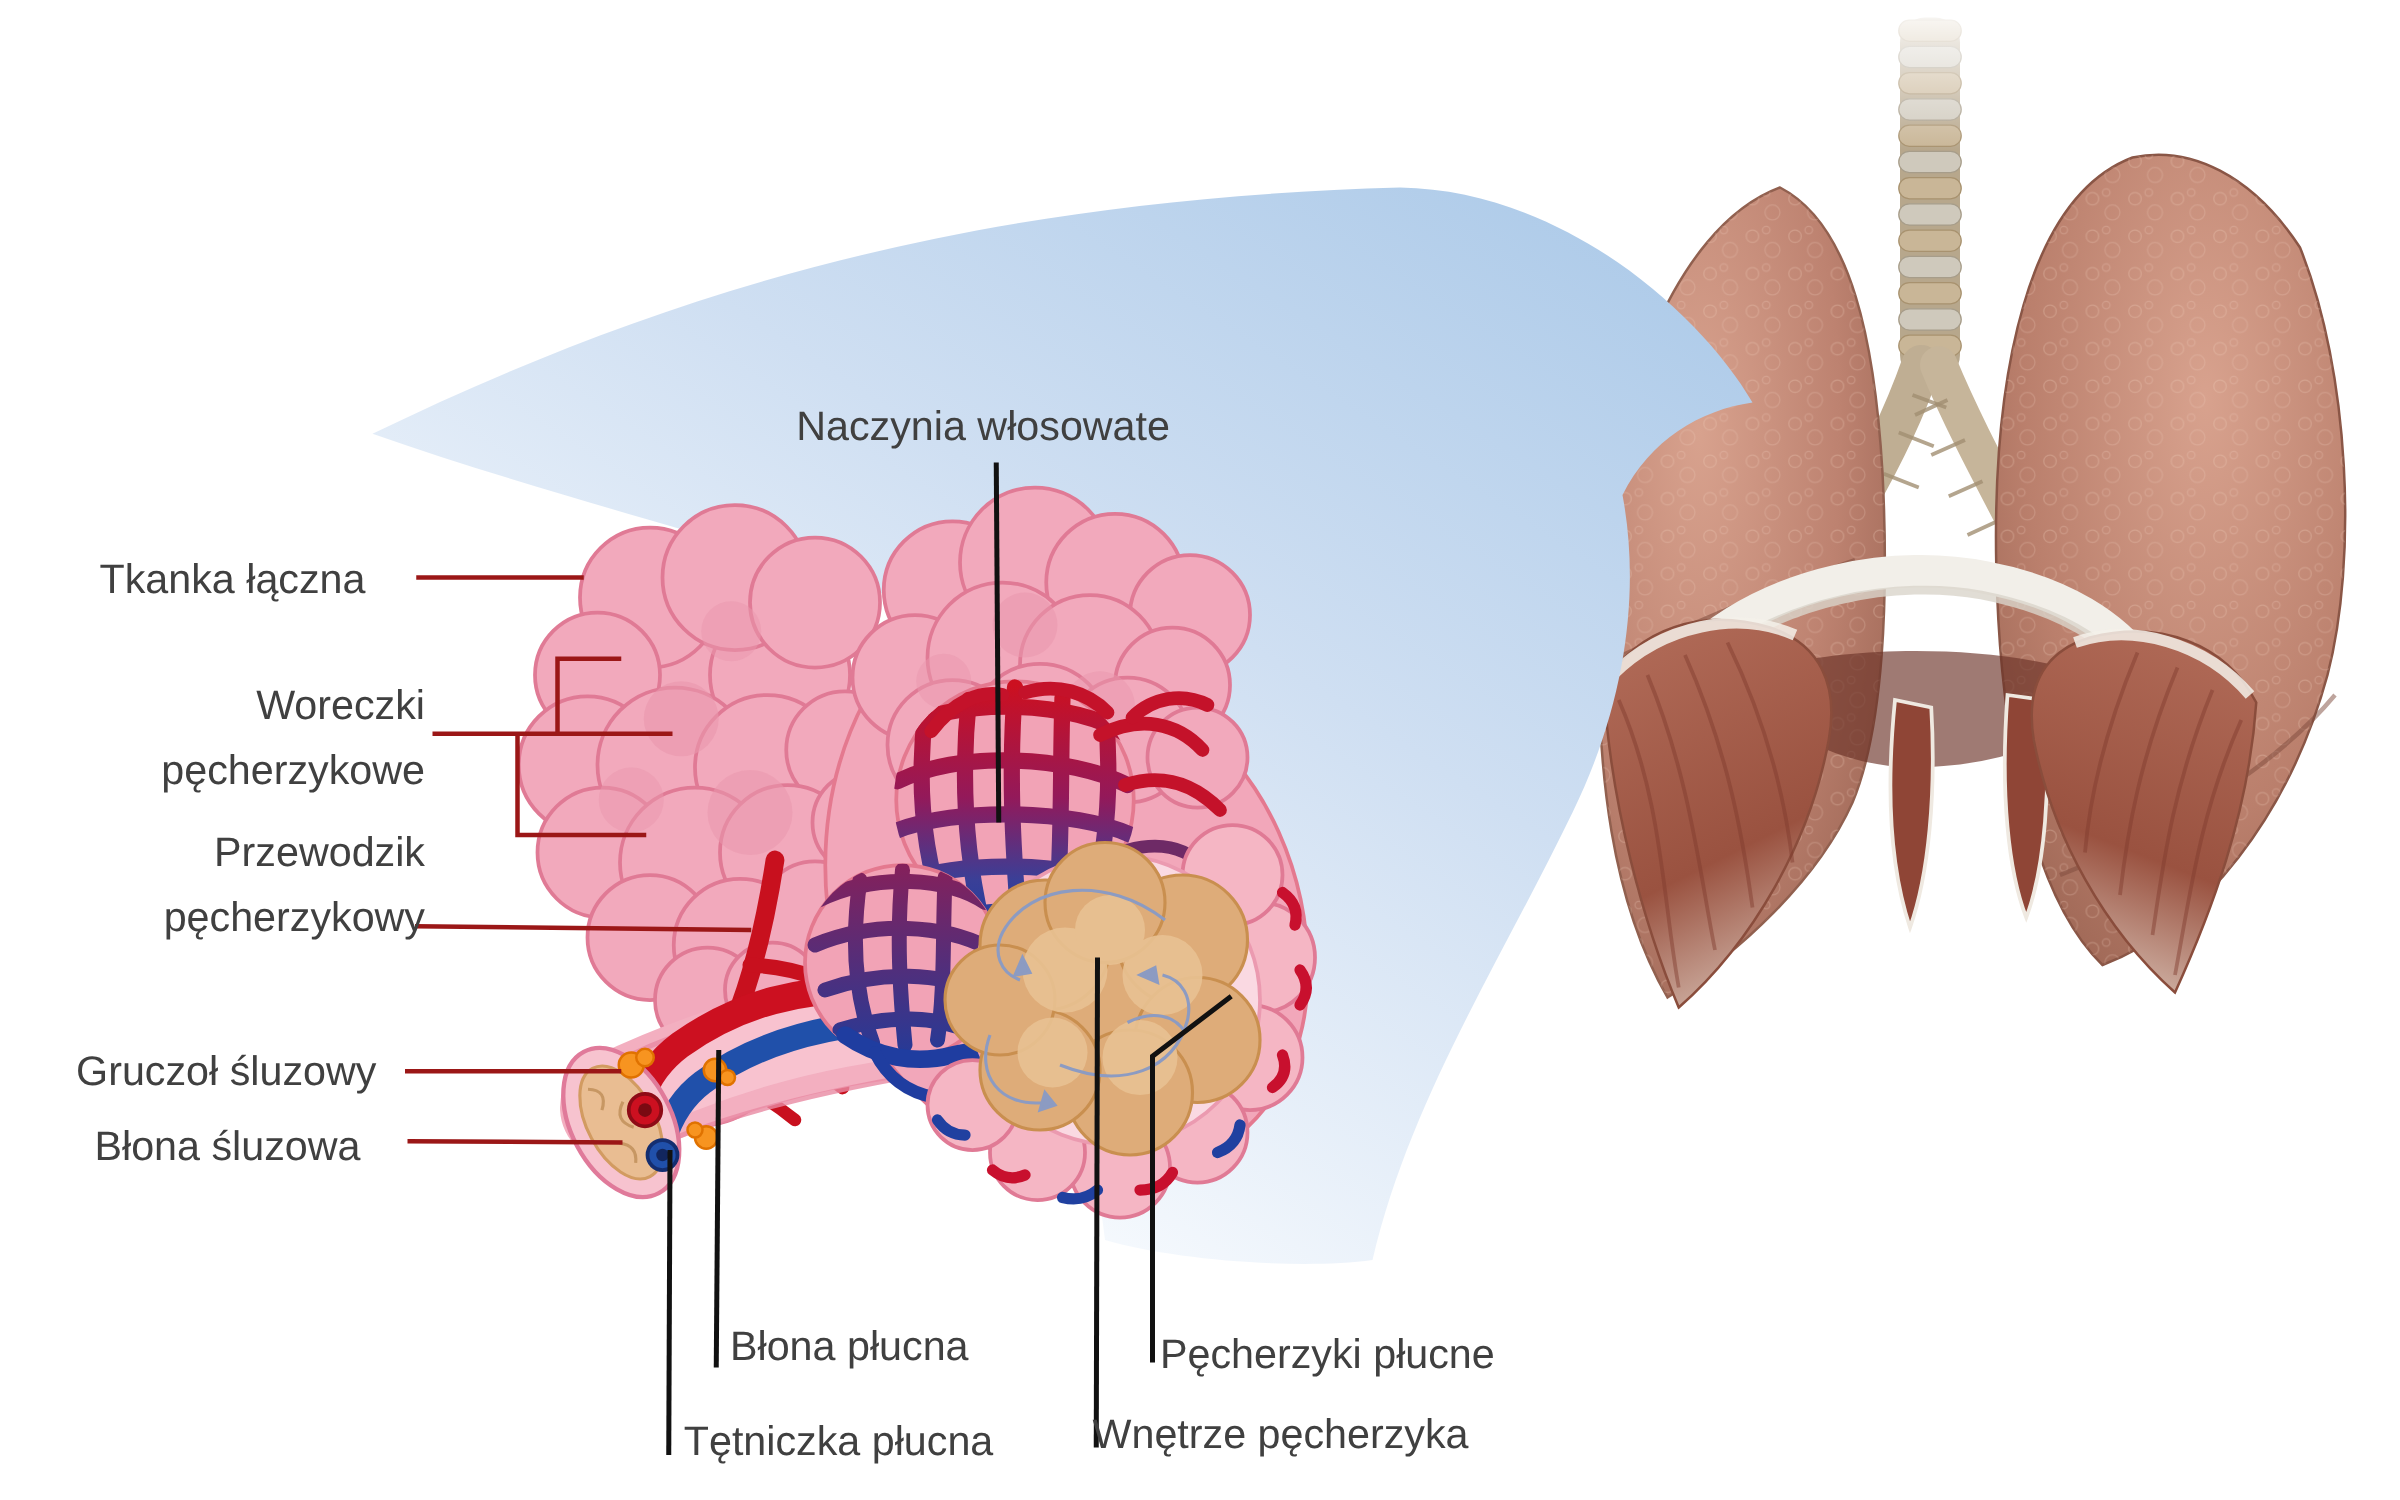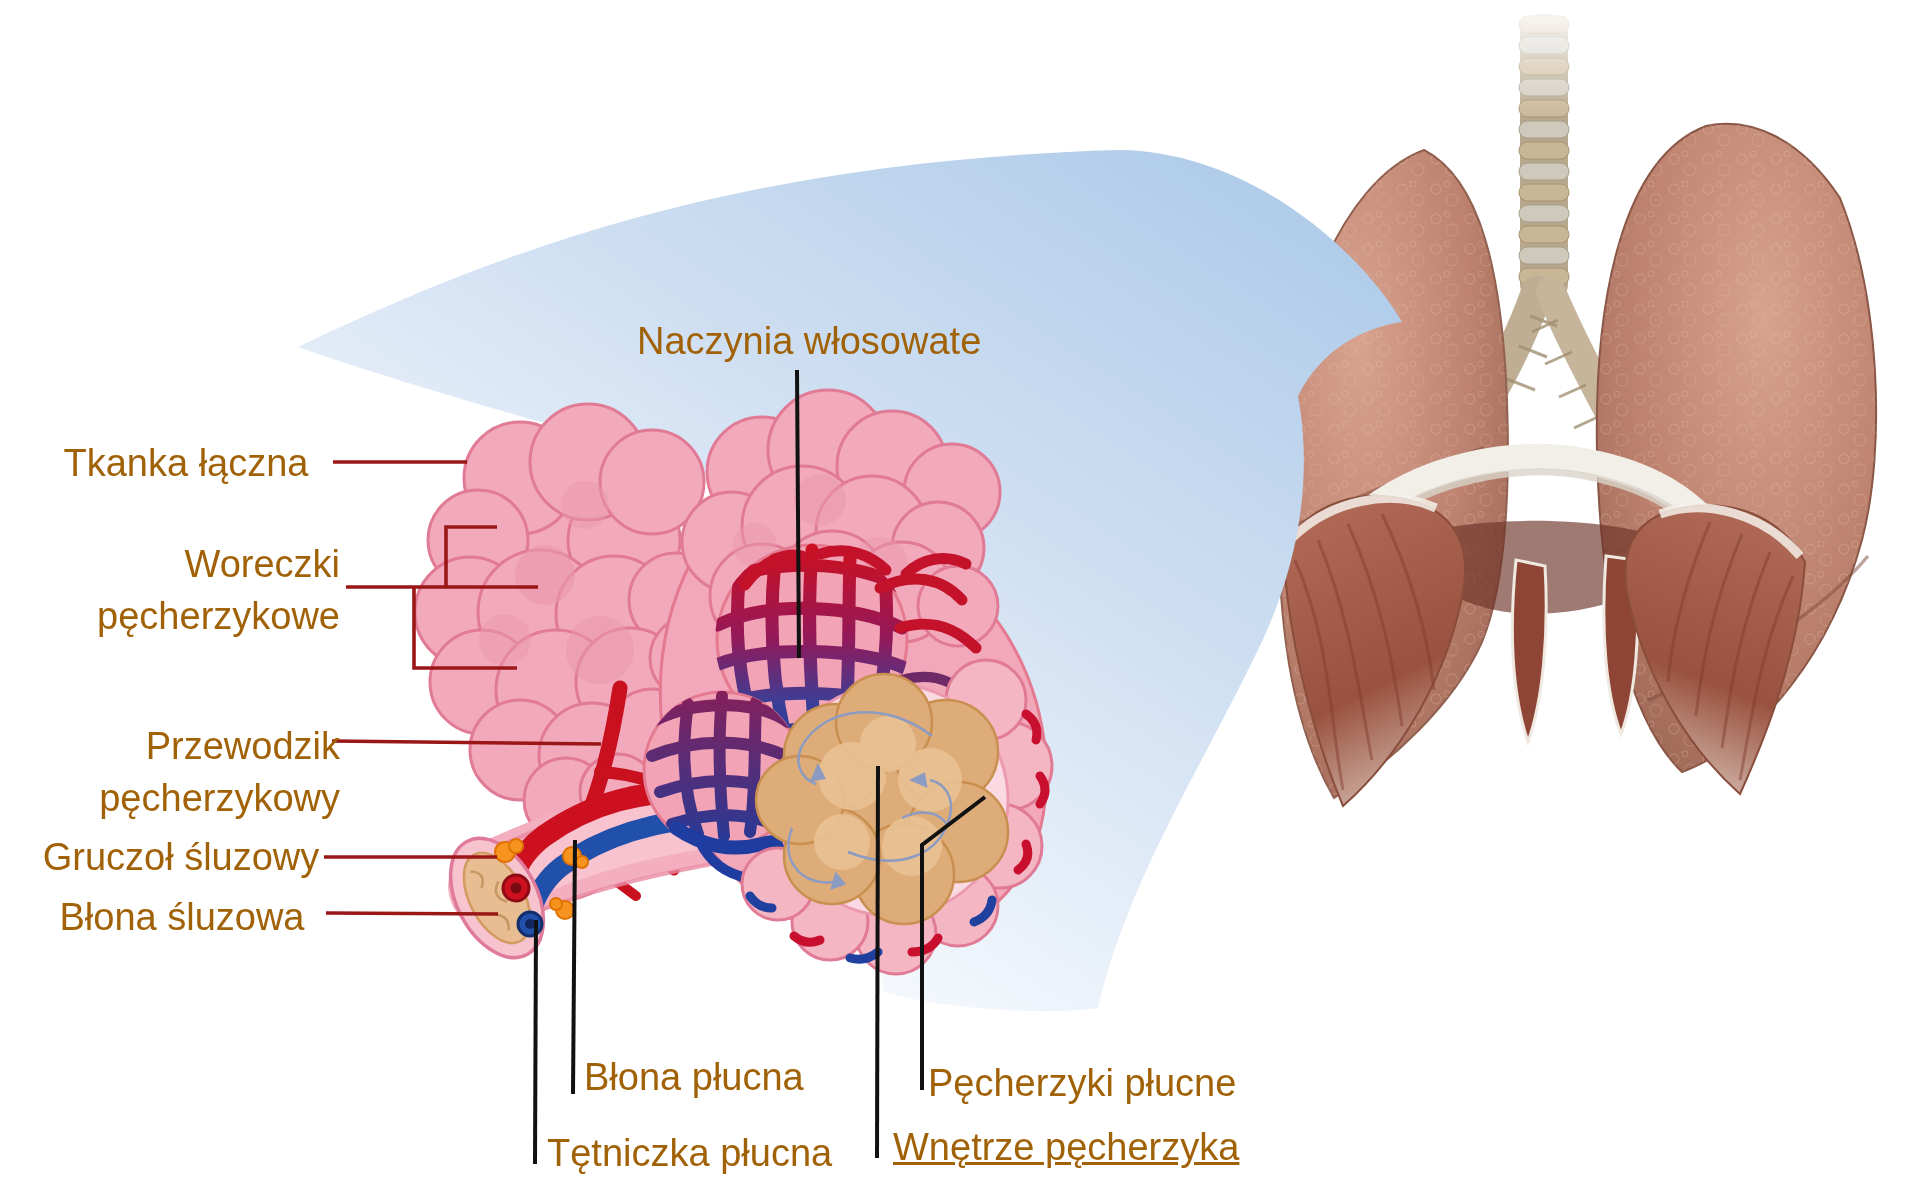--- a/index.html
+++ b/index.html
@@ -1,20 +1,20 @@
 <!DOCTYPE html>
 <html lang="pl"><head>
 <meta charset="utf-8">
 <style>
   html,body{margin:0;padding:0;background:#fff;}
   body{width:1920px;height:1200px;position:relative;overflow:hidden;
        font-family:"Liberation Sans","DejaVu Sans",sans-serif;}
   .stage{position:absolute;inset:0;width:1920px;height:1200px;}
   svg.art{position:absolute;left:0;top:0;width:1920px;height:1200px;display:block;}
-  .lbl{position:absolute;color:#a16207;font-size:38px;line-height:52px;
+  .lbl{position:absolute;color:#404040;font-size:33px;line-height:52px;
        white-space:nowrap;letter-spacing:0px;}
   .lbl.wrap{white-space:normal;}
   .lbl.r{text-align:center;}
   .lbl.c{text-align:right;}
 </style>
 </head>
 <body>
 
 <div class="stage">
 
@@ -358,28 +358,28 @@
     <path d="M536,920 L535,1164"></path>
     <path d="M922,1090 L922,845 L985,797"></path>
     <path d="M878,766 L877,1158"></path>
   </g>
 </svg>
 
   <div class="lbl r" style="left:40px;top:437px;width:292px;">Tkanka łączna</div>
 
   <div class="lbl wrap c" style="left:40px;top:538px;width:300px;">Woreczki pęcherzykowe</div>
 
-  <div class="lbl wrap c" style="left:40px;top:720px;width:300px;">Przewodzik pęcherzykowy</div>
+  <div class="lbl wrap c" style="left:40px;top:656px;width:300px;">Przewodzik pęcherzykowy</div>
 
   <div class="lbl r" style="left:40px;top:831px;width:282px;">Gruczoł śluzowy</div>
 
   <div class="lbl r" style="left:40px;top:891px;width:284px;">Błona śluzowa</div>
 
   <div class="lbl" style="left:637px;top:315px;">Naczynia włosowate</div>
 
   <div class="lbl" style="left:584px;top:1051px;">Błona płucna</div>
 
   <div class="lbl" style="left:547px;top:1127px;">Tętniczka płucna</div>
 
   <div class="lbl" style="left:928px;top:1057px;">Pęcherzyki płucne</div>
 
-  <div class="lbl" style="left:893px;top:1121px;text-decoration:underline;">Wnętrze pęcherzyka</div>
+  <div class="lbl" style="left:874px;top:1121px;">Wnętrze pęcherzyka</div>
 </div>
 
 </body></html>

